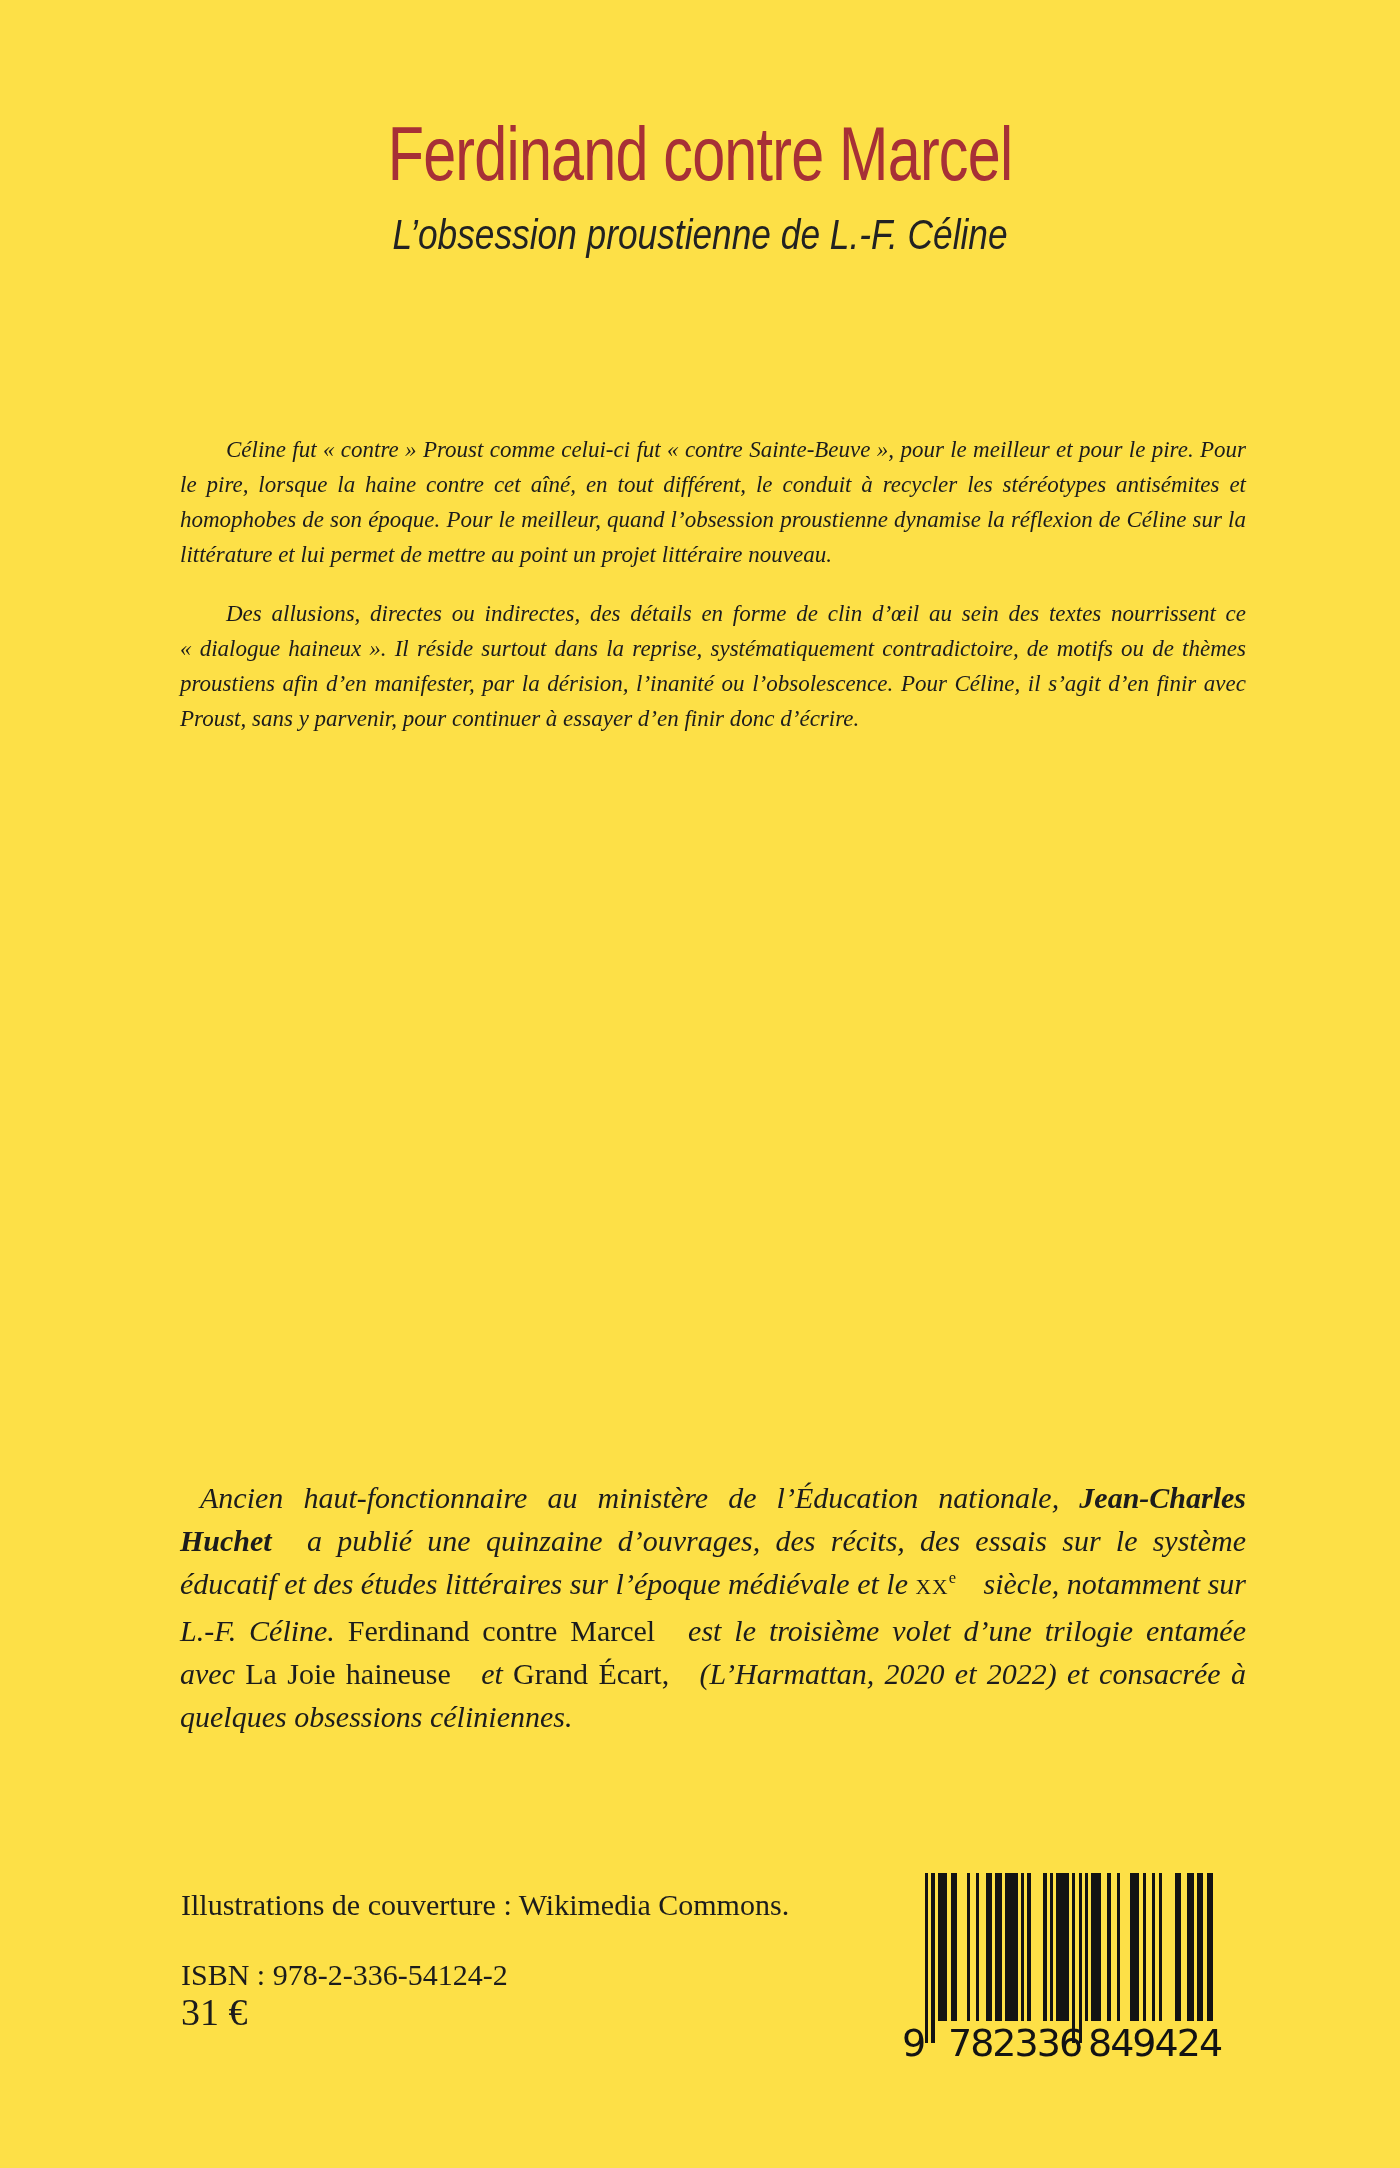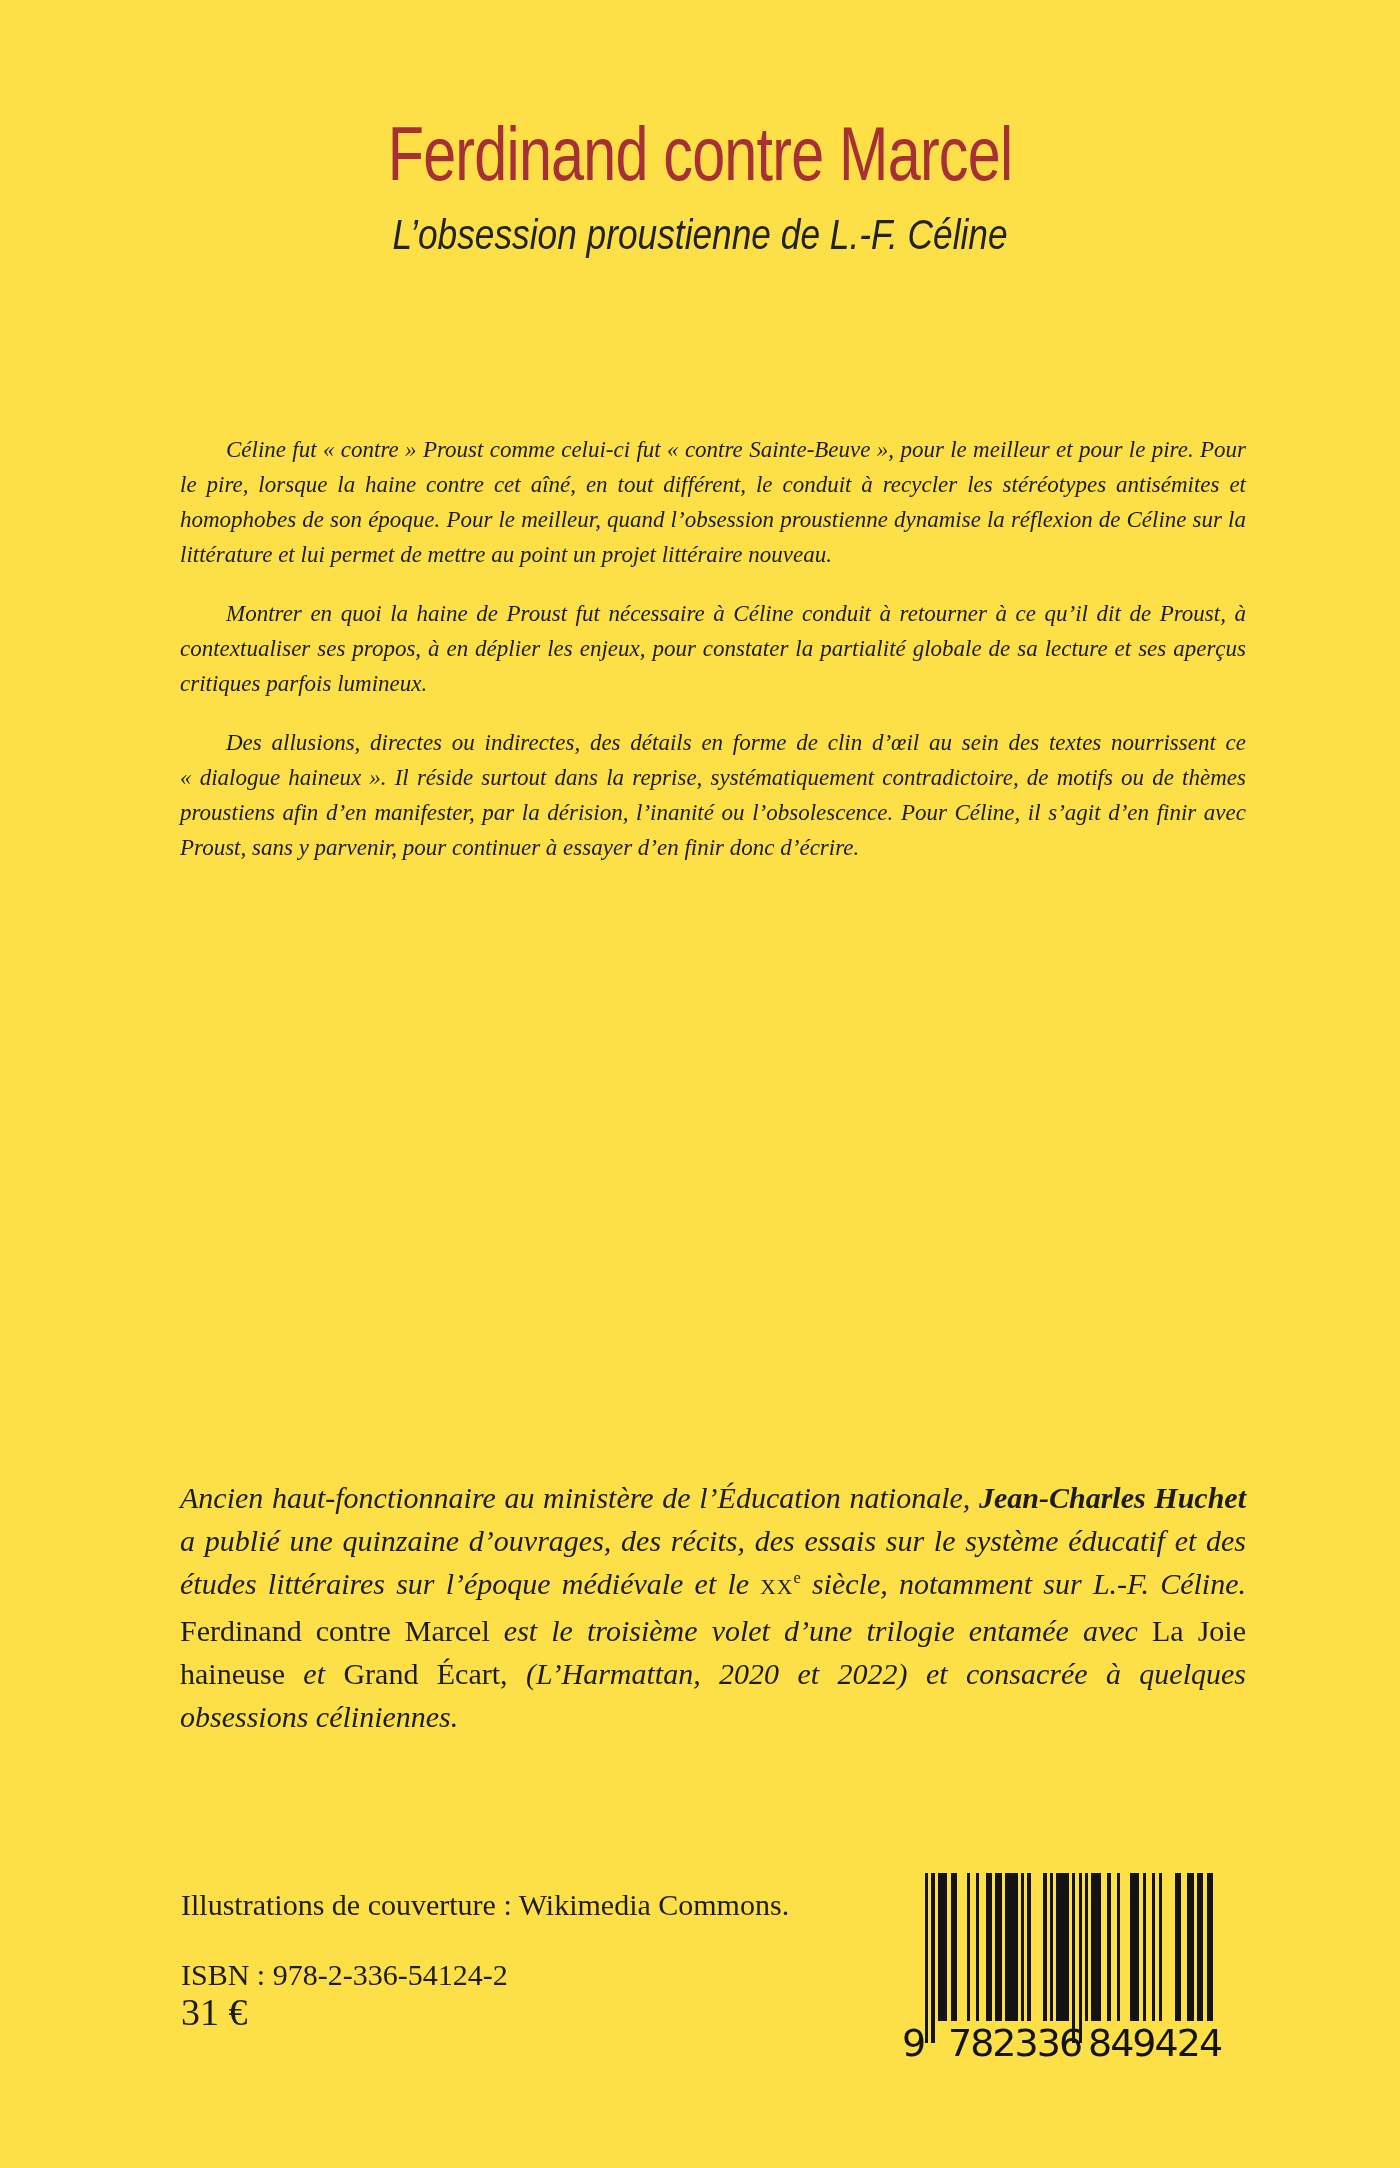--- a/index.html
+++ b/index.html
@@ -60,21 +60,21 @@
     position:absolute;
     left:180px;
     top:1446px;
     width:1066px;
     font-size:30px;
     line-height:43px;
     text-align:justify;
     font-style:italic;
     color:#1c1c1c;
   }
-  .seg-i{}
+  .seg-i{margin-left:20px;}
   .seg-bi{font-style:italic;font-weight:bold;}
   .seg-r{font-style:normal;}
   .seg-sc{font-style:normal;font-size:0.72em;letter-spacing:1px;}
   .seg-sup{font-style:normal;vertical-align:super;font-size:0.55em;line-height:0;}
   .credits{
     position:absolute;
     left:181px;
     top:1888px;
     font-size:30px;
     text-align:right;
@@ -123,21 +123,20 @@
 <body>
 
 <div class="page">
 
   <div class="title" style="color: rgb(167, 48, 54);">Ferdinand contre Marcel</div>
 
   <div class="subtitle">L’obsession proustienne de L.-F. Céline</div>
 
   <div class="body-text">
     <p>Céline fut «&nbsp;contre&nbsp;» Proust comme celui-ci fut «&nbsp;contre Sainte-Beuve&nbsp;», pour le meilleur et pour le pire. Pour le pire, lorsque la haine contre cet aîné, en tout différent, le conduit à recycler les stéréotypes antisémites et homophobes de son époque. Pour le meilleur, quand l’obsession proustienne dynamise la réflexion de Céline sur la littérature et lui permet de mettre au point un projet littéraire nouveau.</p>
-    <p>Montrer en quoi la haine de Proust fut nécessaire à Céline conduit à retourner à ce qu’il dit de Proust, à contextualiser ses propos, à en déplier les enjeux, pour constater la partialité globale de sa lecture et ses aperçus critiques parfois lumineux.</p>
     <p>Des allusions, directes ou indirectes, des détails en forme de clin d’œil au sein des textes nourrissent ce «&nbsp;dialogue haineux&nbsp;». Il réside surtout dans la reprise, systématiquement contradictoire, de motifs ou de thèmes proustiens afin d’en manifester, par la dérision, l’inanité ou l’obsolescence. Pour Céline, il s’agit d’en finir avec Proust, sans y parvenir, pour continuer à essayer d’en finir donc d’écrire.</p>
   </div>
 
   <p class="bio"><span class="seg-i">Ancien haut-fonctionnaire au ministère de l’Éducation nationale, </span><span class="seg-bi">Jean-Charles Huchet</span><span class="seg-i"> a publié une quinzaine d’ouvrages, des récits, des essais sur le système éducatif et des études littéraires sur l’époque médiévale et le </span><span class="seg-sc">XX</span><span class="seg-sup">e</span><span class="seg-i"> siècle, notamment sur L.-F. Céline. </span><span class="seg-r">Ferdinand contre Marcel </span><span class="seg-i">est le troisième volet d’une trilogie entamée avec </span><span class="seg-r">La Joie haineuse </span><span class="seg-i">et </span><span class="seg-r">Grand Écart, </span><span class="seg-i">(L’Harmattan, 2020 et 2022) et consacrée à quelques obsessions céliniennes.</span></p>
 
   <div class="credits">Illustrations de couverture : Wikimedia Commons.</div>
   <div class="isbn">ISBN : 978-2-336-54124-2</div>
   <div class="price">31 €</div>
 
   <div class="barcode">

